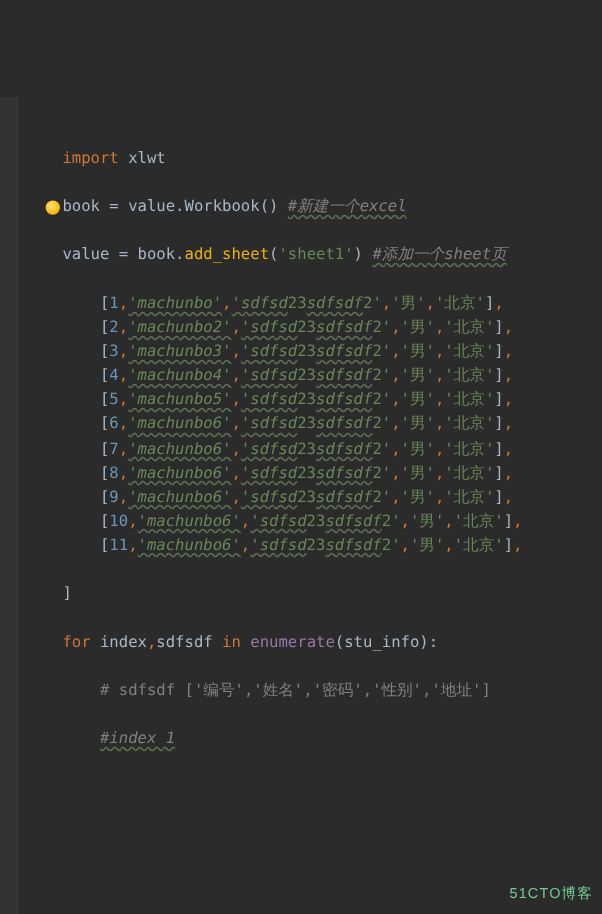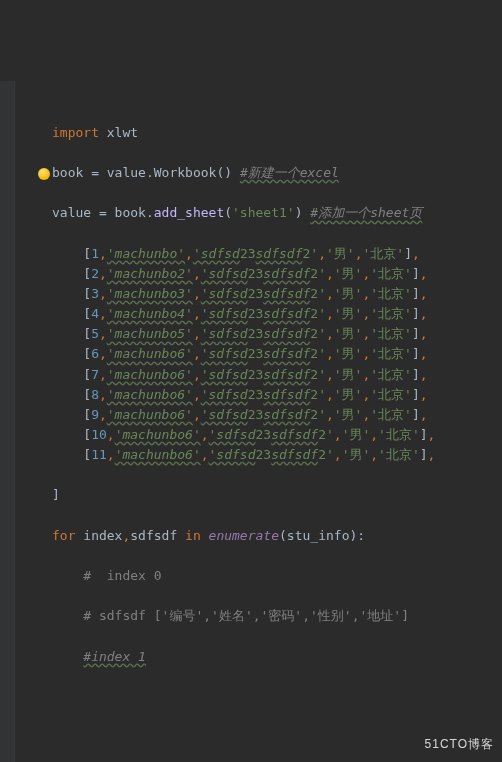--- a/index.html
+++ b/index.html
@@ -21,26 +21,26 @@
   .gutter {
     position: absolute;
     left: 0;
     top: 0;
     bottom: 0;
     width: 14px;
     background: #313335;
     border-right: 1px solid #3a3a3a;
   }
   .kw { color: #cc7832; }
-  .fn { color: #c4b5fd; }
+  .fn { color: #eab308; }
   .str { color: #6a8759; }
   .num { color: #6897bb; }
   .cmt { color: #808080; }
   .ident { color: #a9b7c6; }
-  .purple { color: #9876aa; font-style: italic; }
+  .purple { color: #9876aa; }
   .typo {
     text-decoration: underline;
     text-decoration-style: wavy;
     text-decoration-color: #5c7050;
     text-underline-offset: 2px;
     font-style: italic;
   }
   .line { display: block; min-height: 1.55em; padding-left: 36px; }
   .bulb {
     display: inline-block;
@@ -49,41 +49,40 @@
     border-radius: 50%;
     vertical-align: middle;
     margin-right: -12px;
     position: relative;
     left: -14px;
   }
   .watermark {
     position: absolute;
     right: 8px;
     bottom: 8px;
-    color: #ffffff;
+    color: #86efac;
     font-size: 12px;
     font-family: sans-serif;
     letter-spacing: 1px;
     opacity: 0.8;
   }
 </style>
 </head>
 <body>
 
 
 
 <div class="editor">
 <div class="gutter"></div>
 <span class="line"><span class="kw">import</span> <span class="ident">xlwt</span></span>
 <span class="line"><span class="bulb"></span><span class="ident">book</span> <span class="ident">= </span><span class="ident">value.</span><span class="ident">Workbook</span><span class="ident">()</span> <span class="cmt typo">#新建一个excel</span></span>
 <span class="line"><span class="ident">value</span> <span class="ident">= book.</span><span class="fn">add_sheet</span><span class="ident">(</span><span class="str">'sheet1'</span><span class="ident">)</span> <span class="cmt typo">#添加一个sheet页</span></span>
 <div id="rows"><span class="line">    [<span class="num">1</span><span class="kw">,</span><span class="str typo">'machunbo'</span><span class="kw">,</span><span class="str typo">'sdfsd</span><span class="str">23</span><span class="str typo">sdfsdf</span><span class="str">2'</span><span class="kw">,</span><span class="str">'男'</span><span class="kw">,</span><span class="str">'北京'</span>]<span class="kw">,</span></span><span class="line">    [<span class="num">2</span><span class="kw">,</span><span class="str typo">'machunbo2'</span><span class="kw">,</span><span class="str typo">'sdfsd</span><span class="str">23</span><span class="str typo">sdfsdf</span><span class="str">2'</span><span class="kw">,</span><span class="str">'男'</span><span class="kw">,</span><span class="str">'北京'</span>]<span class="kw">,</span></span><span class="line">    [<span class="num">3</span><span class="kw">,</span><span class="str typo">'machunbo3'</span><span class="kw">,</span><span class="str typo">'sdfsd</span><span class="str">23</span><span class="str typo">sdfsdf</span><span class="str">2'</span><span class="kw">,</span><span class="str">'男'</span><span class="kw">,</span><span class="str">'北京'</span>]<span class="kw">,</span></span><span class="line">    [<span class="num">4</span><span class="kw">,</span><span class="str typo">'machunbo4'</span><span class="kw">,</span><span class="str typo">'sdfsd</span><span class="str">23</span><span class="str typo">sdfsdf</span><span class="str">2'</span><span class="kw">,</span><span class="str">'男'</span><span class="kw">,</span><span class="str">'北京'</span>]<span class="kw">,</span></span><span class="line">    [<span class="num">5</span><span class="kw">,</span><span class="str typo">'machunbo5'</span><span class="kw">,</span><span class="str typo">'sdfsd</span><span class="str">23</span><span class="str typo">sdfsdf</span><span class="str">2'</span><span class="kw">,</span><span class="str">'男'</span><span class="kw">,</span><span class="str">'北京'</span>]<span class="kw">,</span></span><span class="line">    [<span class="num">6</span><span class="kw">,</span><span class="str typo">'machunbo6'</span><span class="kw">,</span><span class="str typo">'sdfsd</span><span class="str">23</span><span class="str typo">sdfsdf</span><span class="str">2'</span><span class="kw">,</span><span class="str">'男'</span><span class="kw">,</span><span class="str">'北京'</span>]<span class="kw">,</span></span><span class="line">    [<span class="num">7</span><span class="kw">,</span><span class="str typo">'machunbo6'</span><span class="kw">,</span><span class="str typo">'sdfsd</span><span class="str">23</span><span class="str typo">sdfsdf</span><span class="str">2'</span><span class="kw">,</span><span class="str">'男'</span><span class="kw">,</span><span class="str">'北京'</span>]<span class="kw">,</span></span><span class="line">    [<span class="num">8</span><span class="kw">,</span><span class="str typo">'machunbo6'</span><span class="kw">,</span><span class="str typo">'sdfsd</span><span class="str">23</span><span class="str typo">sdfsdf</span><span class="str">2'</span><span class="kw">,</span><span class="str">'男'</span><span class="kw">,</span><span class="str">'北京'</span>]<span class="kw">,</span></span><span class="line">    [<span class="num">9</span><span class="kw">,</span><span class="str typo">'machunbo6'</span><span class="kw">,</span><span class="str typo">'sdfsd</span><span class="str">23</span><span class="str typo">sdfsdf</span><span class="str">2'</span><span class="kw">,</span><span class="str">'男'</span><span class="kw">,</span><span class="str">'北京'</span>]<span class="kw">,</span></span><span class="line">    [<span class="num">10</span><span class="kw">,</span><span class="str typo">'machunbo6'</span><span class="kw">,</span><span class="str typo">'sdfsd</span><span class="str">23</span><span class="str typo">sdfsdf</span><span class="str">2'</span><span class="kw">,</span><span class="str">'男'</span><span class="kw">,</span><span class="str">'北京'</span>]<span class="kw">,</span></span><span class="line">    [<span class="num">11</span><span class="kw">,</span><span class="str typo">'machunbo6'</span><span class="kw">,</span><span class="str typo">'sdfsd</span><span class="str">23</span><span class="str typo">sdfsdf</span><span class="str">2'</span><span class="kw">,</span><span class="str">'男'</span><span class="kw">,</span><span class="str">'北京'</span>]<span class="kw">,</span></span></div>
 <span class="line"><span class="ident">]</span></span>
 <span class="line"><span class="kw">for</span> <span class="ident">index</span><span class="kw">,</span><span class="ident">sdfsdf</span> <span class="kw">in</span> <span class="purple">enumerate</span><span class="ident">(</span><span class="ident">stu_info</span><span class="ident">):</span></span>
-<span class="line">    <span class="cmt">#  index 0</span></span>
 <span class="line">    <span class="cmt"># sdfsdf ['编号','姓名','密码','性别','地址']</span></span>
 <span class="line">    <span class="cmt typo">#index 1</span></span>
 
 
 
 
 
 
 
 

